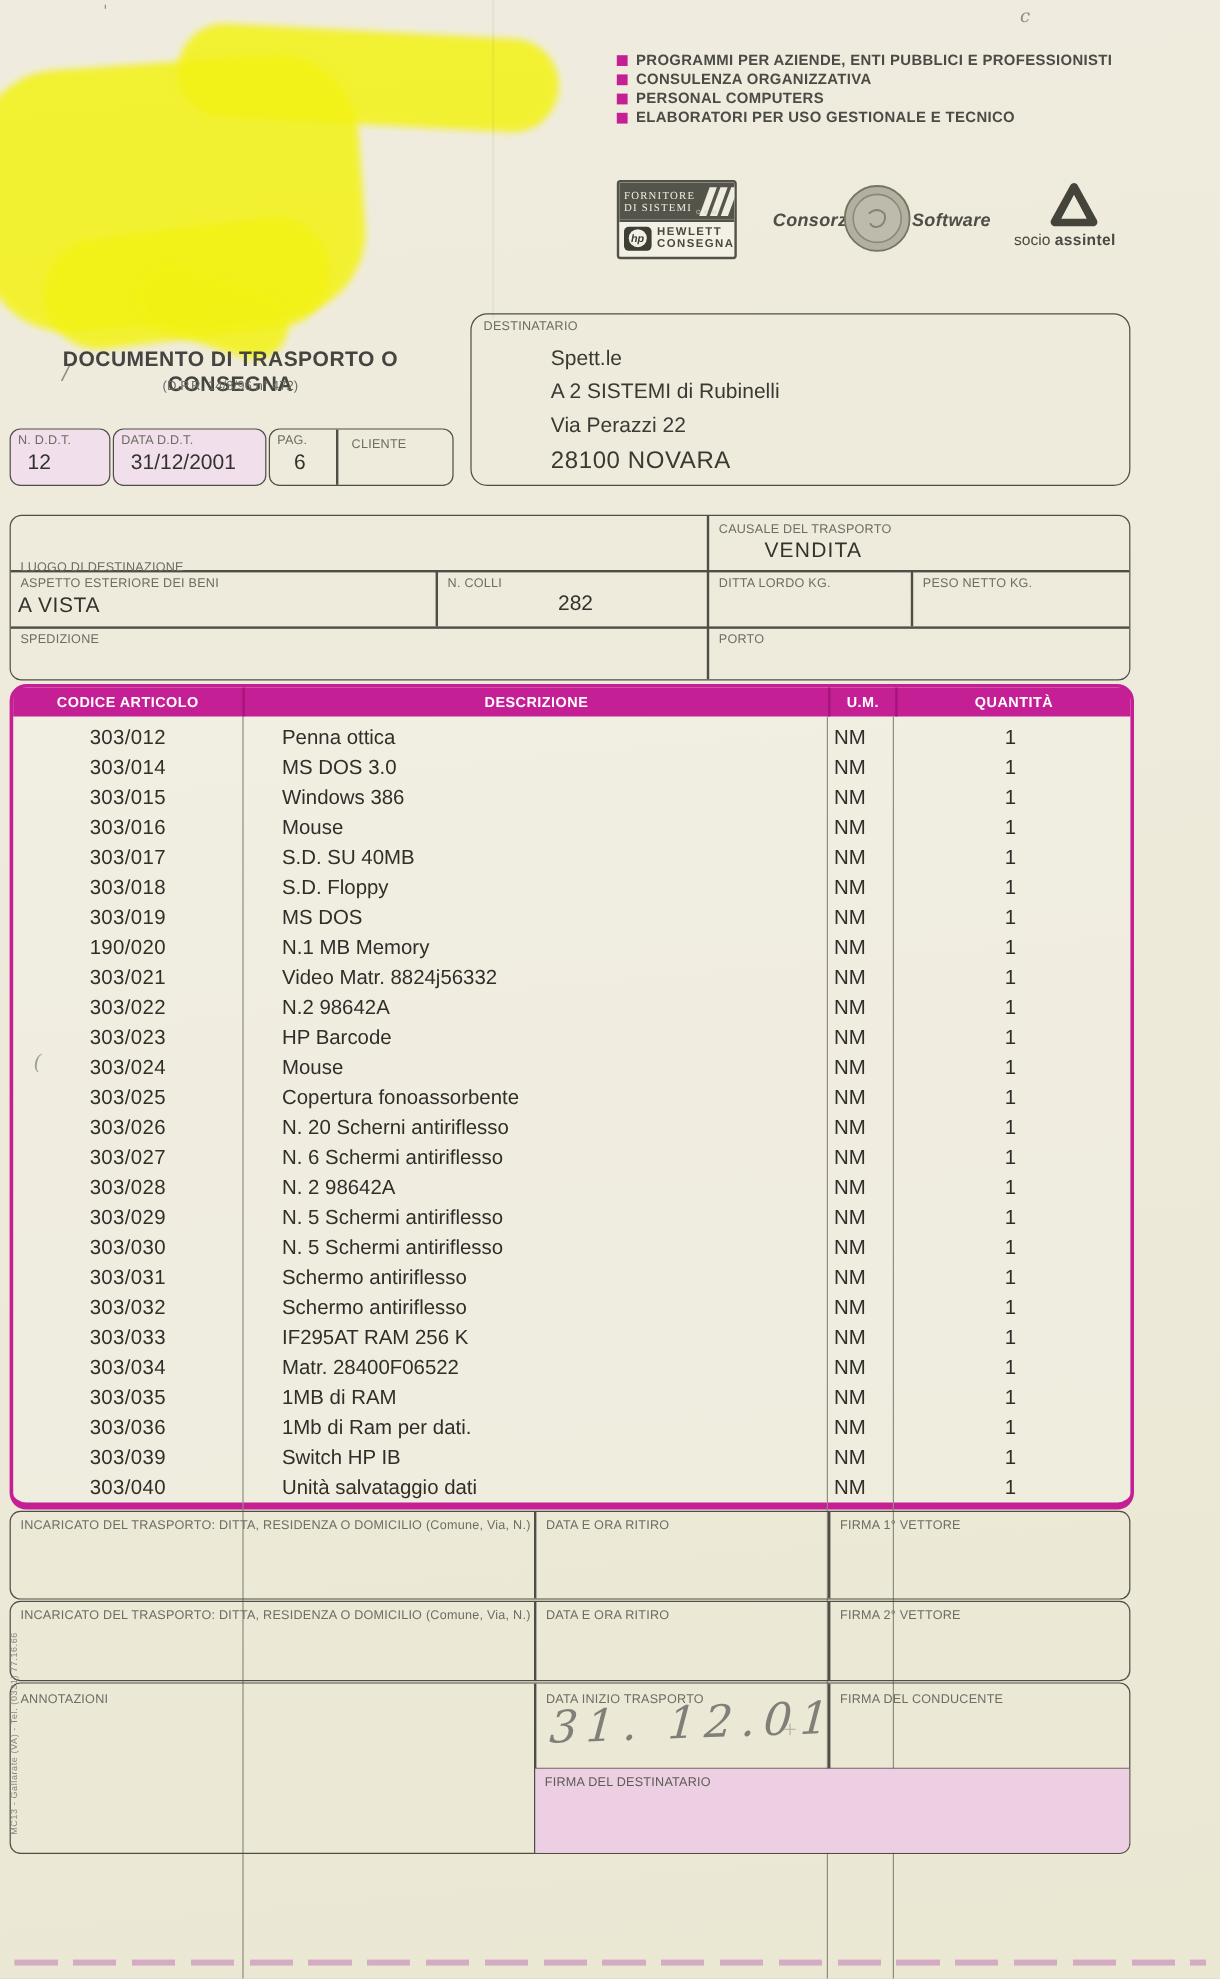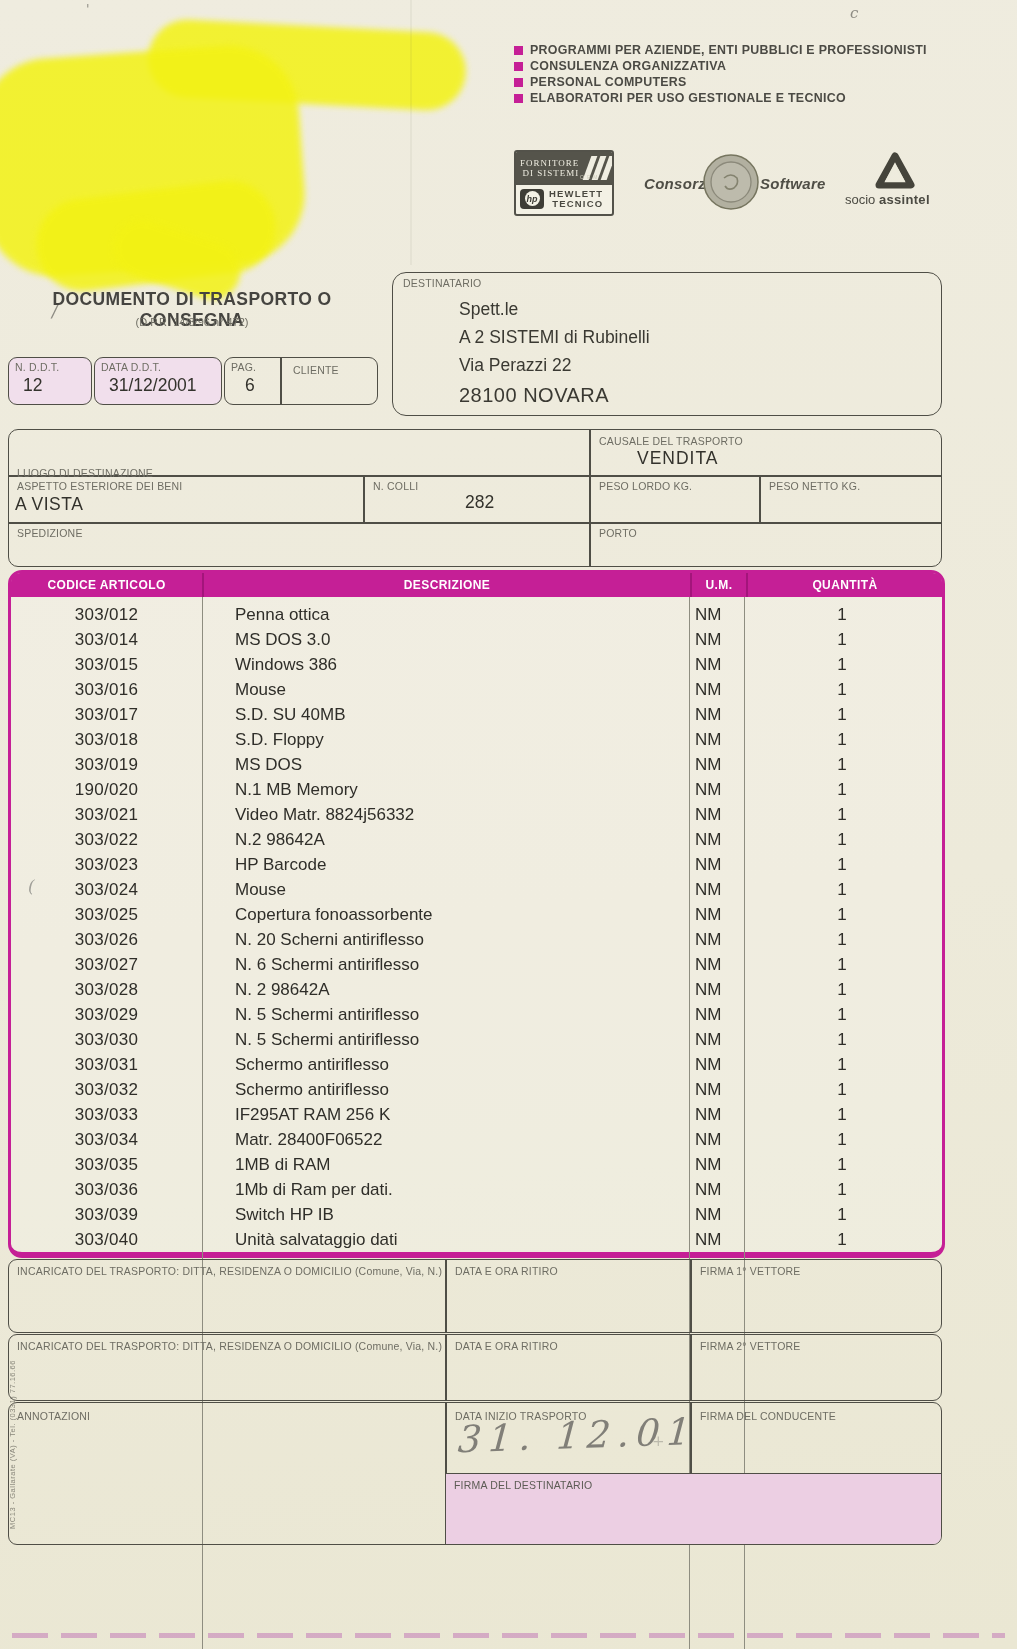--- a/index.html
+++ b/index.html
@@ -13,21 +13,21 @@
   .stain.s2{left:-18px;top:52px;width:320px;height:218px;border-radius:70px;transform:rotate(-4deg);}
   .stain.s3{left:36px;top:190px;width:240px;height:92px;border-radius:50px;transform:rotate(-7deg);}
   .stain.s4{left:112px;top:232px;width:130px;height:56px;border-radius:30px;transform:rotate(18deg);}
 
   
   .services{left:514px;top:42px;list-style:none;margin:0;padding:0;}
   .services li{display:flex;align-items:center;height:16px;font-size:12.4px;font-weight:bold;color:#4b4a44;letter-spacing:.3px;white-space:nowrap;}
   .bullet{width:9px;height:9px;background:#c51f96;margin-right:7px;flex:none;}
 
   
-  .hp-badge{left:514px;top:150px;width:96px;height:62px;border:2px solid #53524a;border-radius:3px;overflow:hidden;background:#f3f1e5;text-align:right;}
+  .hp-badge{left:514px;top:150px;width:96px;height:62px;border:2px solid #53524a;border-radius:3px;overflow:hidden;background:#f3f1e5;}
   .hp-badge-top{height:31px;background:#55544b;display:flex;align-items:center;padding:0 4px;}
   .hp-badge-top .tt{font-family:"Liberation Serif",serif;font-size:9px;line-height:10px;color:#efede1;letter-spacing:1px;}
   .stripes{display:flex;margin-left:5px;}
   .stripe{width:6px;height:24px;background:#efede1;transform:skewX(-20deg);margin-left:3px;}
   .oem{position:absolute;left:64px;top:22px;font-size:5px;color:#cfcdbd;letter-spacing:3px;}
   .hp-badge-bot{height:27px;display:flex;align-items:center;border-top:2px solid #53524a;padding-left:4px;}
   .hp-mark{width:24px;height:20px;background:#3e3d36;border-radius:4px;display:flex;align-items:center;justify-content:center;margin-right:5px;}
   .hp-circle{width:15px;height:15px;background:#f3f1e5;border-radius:50%;font-size:9px;font-weight:bold;font-style:italic;color:#3e3d36;display:flex;align-items:center;justify-content:center;}
   .hp-name{font-size:9.5px;font-weight:bold;line-height:10px;color:#4a4941;letter-spacing:1.2px;}
   .consorzio{left:644px;top:175px;font-size:15px;font-weight:bold;font-style:italic;color:#4f4e46;letter-spacing:.3px;}
@@ -47,21 +47,21 @@
   .lbl{font-size:10.5px;color:#6e6d63;letter-spacing:.2px;}
   .big{font-size:17.5px;color:#33322c;}
   .pinkbg{background:#f1dfec;}
   .nddt{left:8px;top:357px;width:82px;height:46px;}
   .dddt{left:94px;top:357px;width:126px;height:46px;}
   .pagcli{left:224px;top:357px;width:152px;height:46px;}
   .pagdiv{position:absolute;left:55px;top:0;bottom:0;width:1.5px;background:#4f4e46;}
   .fval{display:block;padding:2px 0 0 14px;}
 
   
-  .dest{left:392px;top:272px;width:548px;height:142px;border:1.5px solid #4f4e46;border-radius:14px;}
+  .dest{left:392px;top:261px;width:548px;height:142px;border:1.5px solid #4f4e46;border-radius:14px;}
   .dest .lbl{position:absolute;left:10px;top:4px;}
   .dest-lines{position:absolute;left:66px;top:22px;font-size:17.5px;line-height:28px;color:#3a3932;}
   .dest-city{position:absolute;left:66px;top:111px;font-size:20px;color:#3a3932;letter-spacing:.5px;}
 
   
   .grid{left:8px;top:429px;width:932px;height:136px;border:1.5px solid #4f4e46;border-radius:10px;}
   .gl{position:absolute;background:#4f4e46;}
   .cell-lbl{position:absolute;font-size:10.5px;color:#6e6d63;letter-spacing:.2px;}
   .cell-val{position:absolute;font-size:17.5px;color:#33322c;}
 
@@ -147,21 +147,21 @@
           <span class="stripe"></span>
           <span class="stripe"></span>
           <span class="stripe"></span>
         </span>
       <span class="oem">OEM</span>
     </div>
     <div class="hp-badge-bot">
       <span class="hp-mark">
           <span class="hp-circle">hp</span>
         </span>
-      <span class="hp-name"><span>HEWLETT</span><br><span>TECNICO</span></span>
+      <span class="hp-name"><span>HEWLETT</span><br><span>CONSEGNA</span></span>
     </div>
   </div>
 
   <span class="abs consorzio">Consorzio</span>
   <svg class="abs seal" width="58" height="60">
     <circle cx="29" cy="30" r="27" fill="#b2b0a0" stroke="#76755f" stroke-width="1.5"></circle>
     <circle cx="29" cy="30" r="20" fill="#bdbbac" stroke="#8b897a" stroke-width="1.3"></circle>
     <path d="M22 26 q7 -6 13 0 q2 6 -3 10 q-6 3 -9 -2" fill="none" stroke="#84836f" stroke-width="1.6"></path>
   </svg>
   <span class="abs software">Software</span>
@@ -208,21 +208,21 @@
     <div class="gl" style="left:580px;top:0;bottom:0;width:1.5px;"></div>
     <div class="gl" style="left:354px;top:45px;height:47px;width:1.5px;"></div>
     <div class="gl" style="left:750px;top:45px;height:47px;width:1.5px;"></div>
     <span class="cell-lbl" style="left:8px;top:5px;margin-top:32px;">LUOGO DI DESTINAZIONE</span>
     <span class="cell-lbl" style="left:590px;top:5px;">CAUSALE DEL TRASPORTO</span>
     <span class="cell-val" style="left:628px;top:18px;letter-spacing:1px;">VENDITA</span>
     <span class="cell-lbl" style="left:8px;top:50px;">ASPETTO ESTERIORE DEI BENI</span>
     <span class="cell-val" style="left:6px;top:64px;letter-spacing:.5px;">A VISTA</span>
     <span class="cell-lbl" style="left:364px;top:50px;">N. COLLI</span>
     <span class="cell-val" style="left:456px;top:62px;">282</span>
-    <span class="cell-lbl" style="left:590px;top:50px;">PESO LORDO KG.</span>
+    <span class="cell-lbl" style="left:590px;top:50px;">DITTA LORDO KG.</span>
     <span class="cell-lbl" style="left:760px;top:50px;">PESO NETTO KG.</span>
     <span class="cell-lbl" style="left:8px;top:97px;">SPEDIZIONE</span>
     <span class="cell-lbl" style="left:590px;top:97px;">PORTO</span>
   </div>
 
   <div class="abs items">
     <div class="items-header">
       <div class="h h0">CODICE ARTICOLO</div>
         <div class="hdiv"></div>
       <div class="h h1">DESCRIZIONE</div>

